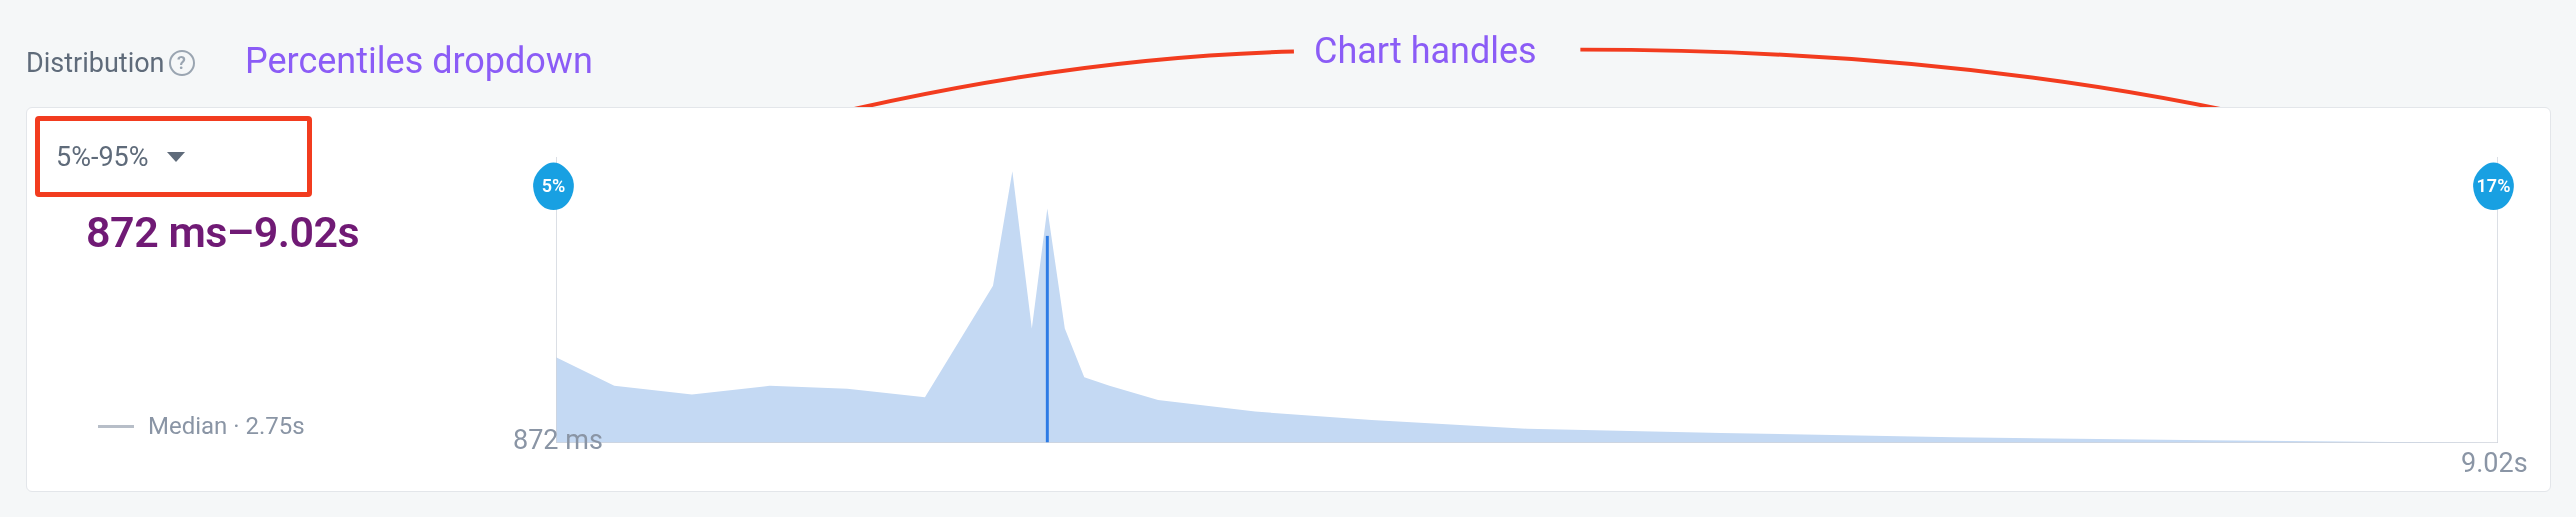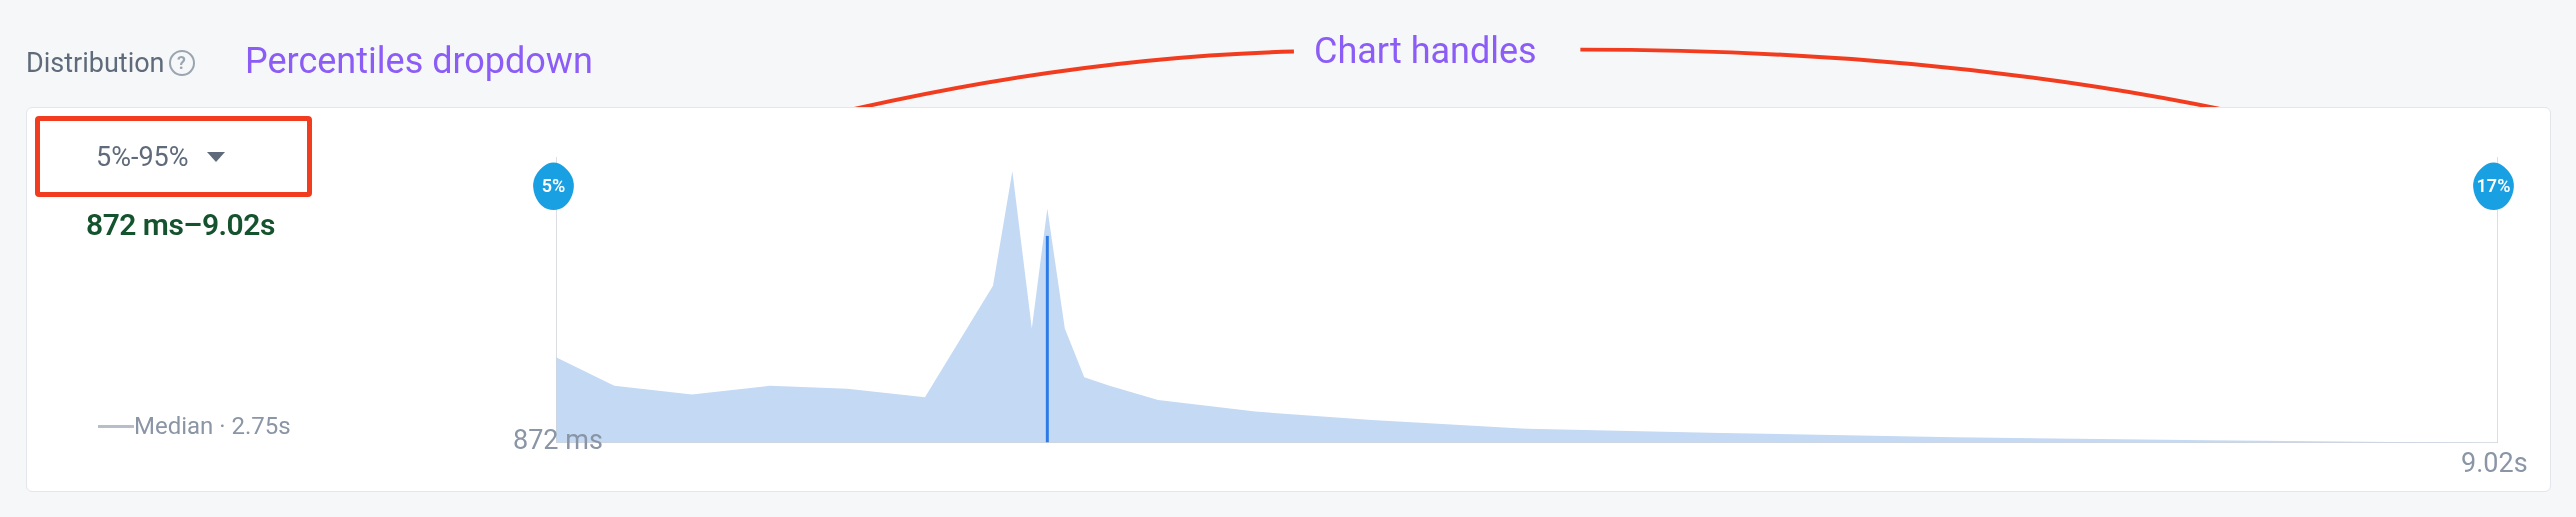--- a/index.html
+++ b/index.html
@@ -67,51 +67,52 @@
   .dd-wrap {
     position: absolute;
     left: 8px;
     top: 8px;
     width: 277px;
     height: 81px;
     border: 5px solid #f23c1f;
     border-radius: 4px;
     display: flex;
     align-items: center;
-    padding-left: 56px;
+    padding-left: 16px;
     gap: 18px;
     cursor: pointer;
   }
   .dd-label {
     color: #5f6b7a;
     font-size: 27px;
   }
   .dd-caret {
     width: 0; height: 0;
     border-left: 9px solid transparent;
     border-right: 9px solid transparent;
     border-top: 10px solid #5f6b7a;
   }
 
   .range-text {
     position: absolute;
     left: 59px;
     top: 99px;
-    font-size: 30px;
+    font-size: 43px;
     font-weight: 600;
-    color: #14532d;
+    color: #701a75;
     letter-spacing: -0.5px;
   }
 
   .median-row {
     position: absolute;
     left: 71px;
     top: 304px;
     display: flex;
     align-items: center;
+    gap: 14px;
     color: #8a95a5;
     font-size: 24px;
   }
   .median-line {
     width: 36px;
     height: 0;
     border-top: 3px solid #b7bec8;
   }
 
   

